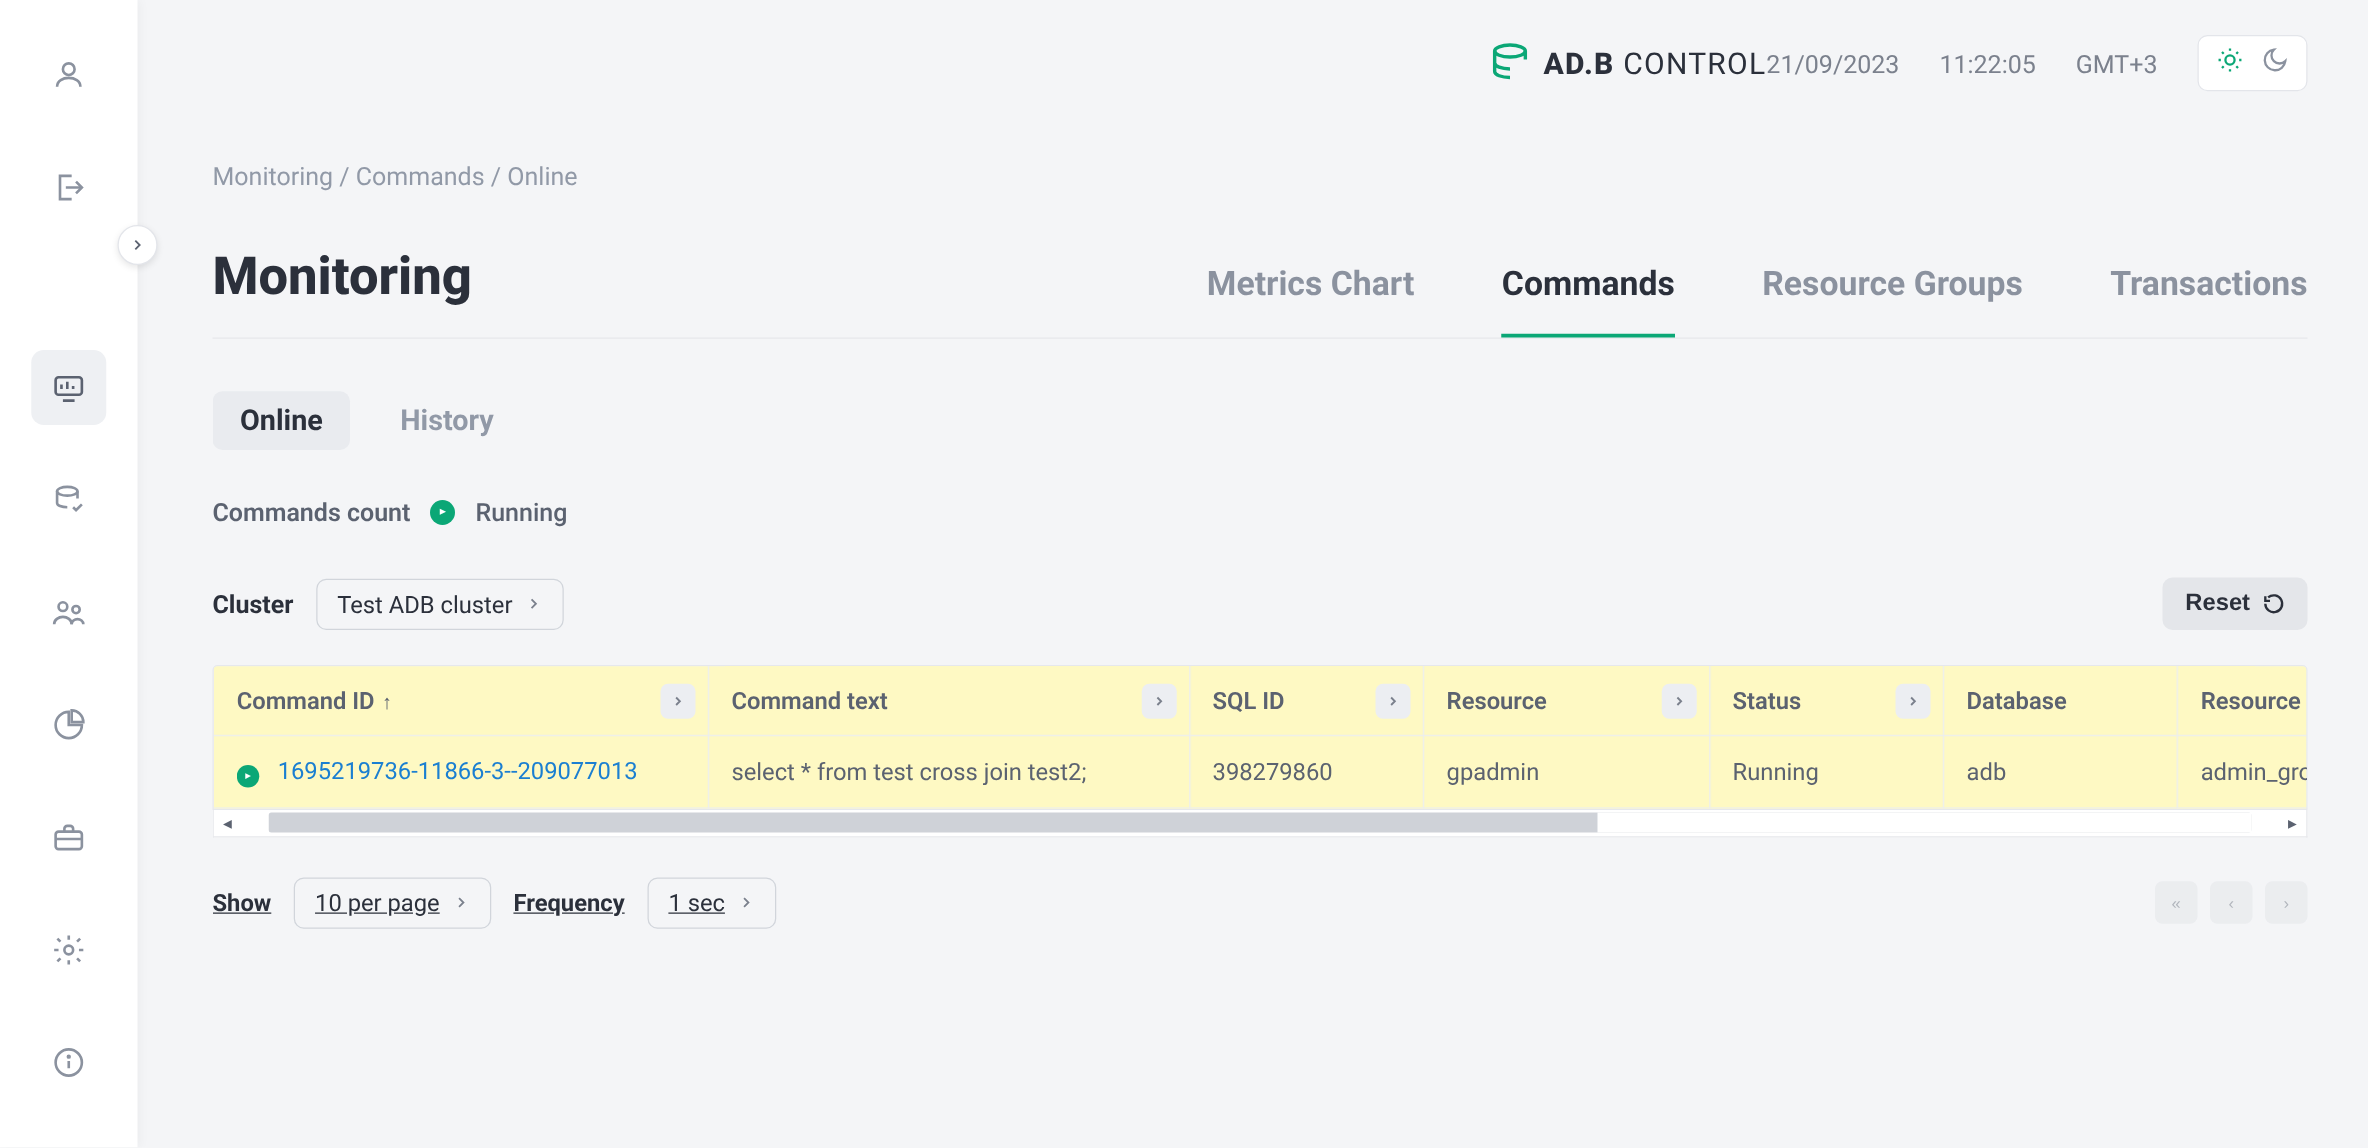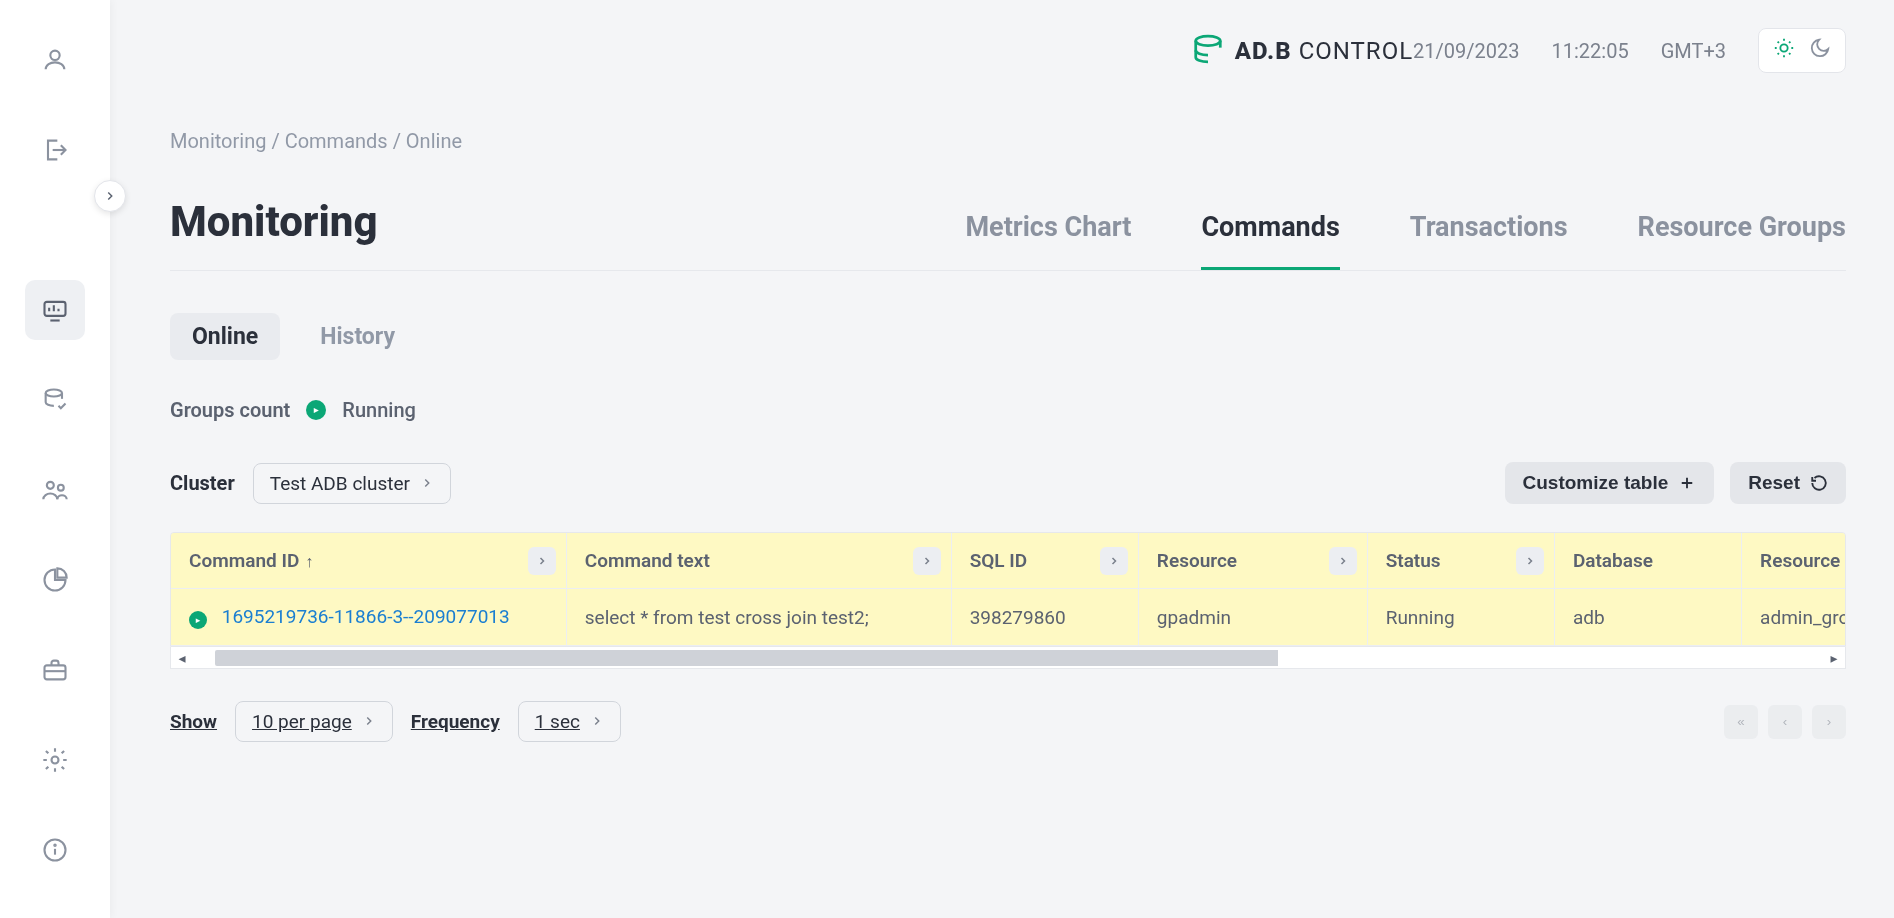--- a/index.html
+++ b/index.html
@@ -403,55 +403,49 @@
     <span>Commands</span>
     <span> / </span>
     <span>Online</span>
   </div>
 
   <div class="title-row">
     <h1 class="page-title">Monitoring</h1>
     <div class="main-tabs">
       <div class="main-tab">Metrics Chart</div>
       <div class="main-tab active">Commands</div>
+      <div class="main-tab">Resource Groups</div>
       <div class="main-tab">Transactions</div>
-      <div class="main-tab">Resource Groups</div>
     </div>
   </div>
 
   <div class="subtabs">
     <div class="subtab active">Online</div>
     <div class="subtab">History</div>
   </div>
 
   <div class="filter-row">
-    <span class="muted-label">Groups count</span>
+    <span class="muted-label">Commands count</span>
     <span class="status-dot"></span>
     <span class="status-text">Running</span>
   </div>
 
   <div class="cluster-row">
     <div class="cluster-left">
       <span class="label">Cluster</span>
       <span class="chip">
         <span>Test ADB cluster</span>
         <span class="chev">
           <svg width="14" height="14" viewBox="0 0 24 24" fill="none" stroke="currentColor" stroke-width="2.5">
               <path d="M9 6l6 6-6 6"></path>
             </svg>
         </span>
       </span>
     </div>
     <div class="right-buttons">
-      <button class="btn">
-        <span>Customize table</span>
-        <svg viewBox="0 0 24 24" fill="none" stroke="currentColor" stroke-width="2.5">
-            <path d="M12 5v14M5 12h14"></path>
-          </svg>
-      </button>
       <button class="btn">
         <span>Reset</span>
         <svg viewBox="0 0 24 24" fill="none" stroke="currentColor" stroke-width="2.5">
             <path d="M3 12a9 9 0 1 0 3-6.7"></path>
             <path d="M3 4v5h5"></path>
           </svg>
       </button>
     </div>
   </div>
 

